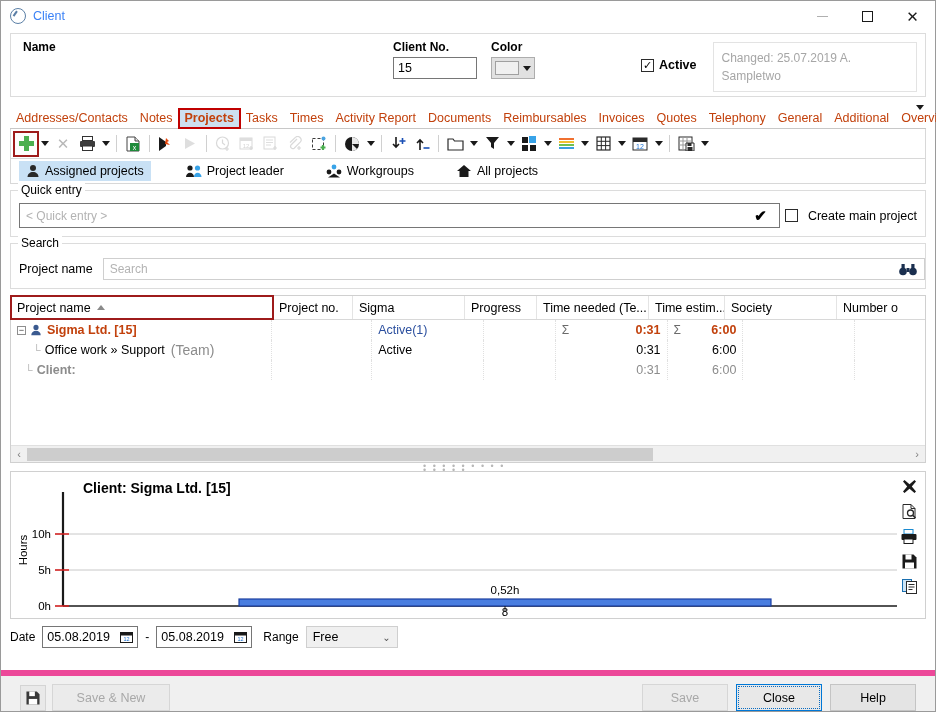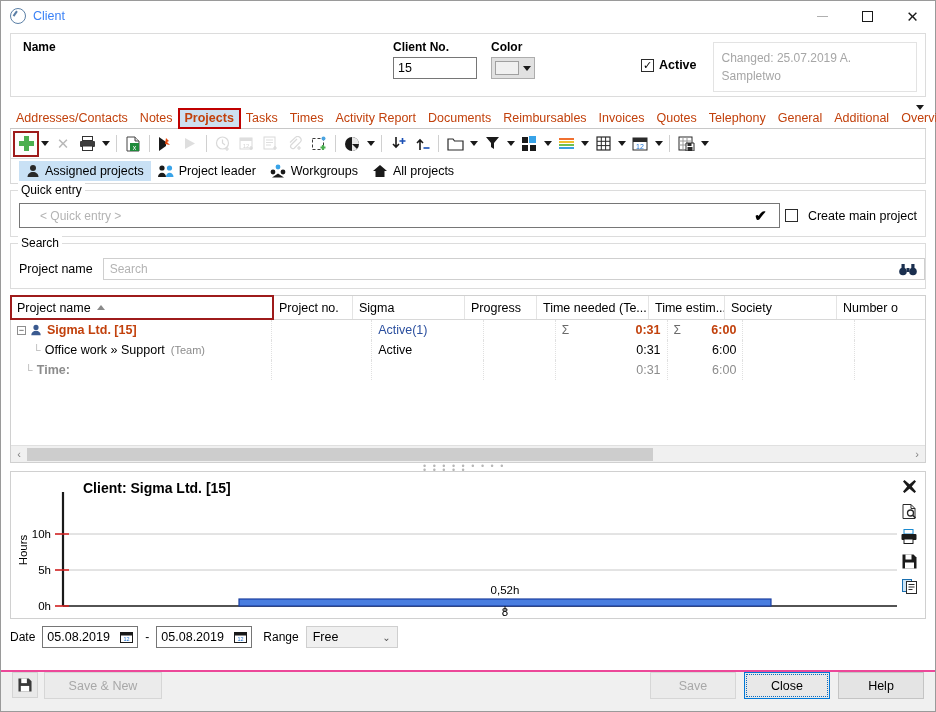--- a/index.html
+++ b/index.html
@@ -156,20 +156,21 @@
   .dim { opacity: 0.32; }
 
   
   .subtabs {
     margin: 0 9px;
     border: 1px solid #d8d8d8; border-top: none;
     height: 25px;
     display: flex; align-items: center;
     padding-left: 8px;
     background: #fff;
+    gap: 28px;
   }
   .subtab {
     display: flex; align-items: center; gap: 5px;
     padding: 3px 7px; font-size: 12.5px; white-space: nowrap;
   }
   .subtab.sel { background: #c9e1f5; }
 
   
   .groupbox {
     margin: 6px 9px 0 9px;
@@ -177,21 +178,21 @@
     position: relative;
     padding: 12px 8px 8px 8px;
   }
   .gb-title {
     position: absolute; top: -8px; left: 7px;
     background: #fff; padding: 0 3px; font-size: 12px; color: #000;
   }
   .qe-row { display: flex; align-items: center; }
   .qe-input {
     flex: 1; height: 25px; border: 1px solid #767676; background: #fff;
-    display: flex; align-items: center; padding: 0 20px;
+    display: flex; align-items: center; padding: 0 6px;
     color: #b3b3b3; font-size: 12px; position: relative;
   }
   .qe-check { margin-left: -26px; font-size: 15px; color: #000; font-weight: bold; z-index:2; }
   .qe-cb { margin-left: 18px; display: flex; align-items: center; gap: 5px; font-size: 12.5px; }
 
   .search-row { display: flex; align-items: center; margin-top: 2px; }
   .search-label { font-size: 12.5px; margin-right: 10px; }
   .search-input {
     flex: 1; height: 22px; border: 1px solid #cfcfcf; background: #fff;
     display: flex; align-items: center; padding: 0 6px;
@@ -285,22 +286,22 @@
   .selectbox {
     border: 1px solid #cfcfcf; background: #f0f0f0; height: 22px; width: 92px;
     display: flex; align-items: center; justify-content: space-between;
     padding: 0 6px; font-size: 12.5px;
   }
   .chev { color: #555; font-size: 10px; }
 
   
   .footer {
     position: absolute; left: 0; right: 0; bottom: 0; height: 41px;
-    background: #f0f0f0; border-top: 2px solid #ec4899;
-    display: flex; align-items: flex-start; padding: 0 11px;
+    background: #f0f0f0; border-top: 6px solid #ec4899;
+    display: flex; align-items: flex-end; padding: 0 19px;
   }
   .savebox {
     width: 26px; height: 26px; background: #e9e9e9; border: 1px solid #d4d4d4;
     display: flex; align-items: center; justify-content: center; margin-right: 6px;
   }
   .btn {
     height: 27px; min-width: 86px; padding: 0 10px;
     border: 1px solid #c4c4c4; background: #e4e4e4; font-size: 12.5px;
     display: flex; align-items: center; justify-content: center;
     font-family: "Liberation Sans", sans-serif;
@@ -658,35 +659,35 @@
           <span class="bold-blue">6:00</span>
         </div>
         <div class="cell" style="width:112px"></div>
         <div class="cell" style="width:70px;border-right:none"></div>
       </div>
 
       <div class="row">
         <div class="cell" style="width:262px;padding-left:22px">
           <span class="treeline">└</span>
           <span>Office work » Support</span>
-          <span class="grey" style="margin-left:6px;font-size:11px">(Team)</span>
+          <span class="grey" style="margin-left:6px;font-size:14px">(Team)</span>
         </div>
         <div class="cell" style="width:100px"></div>
         <div class="cell" style="width:112px">Active</div>
         <div class="cell" style="width:72px"></div>
         <div class="cell num" style="width:112px">0:31</div>
         <div class="cell num" style="width:76px">6:00</div>
         <div class="cell" style="width:112px"></div>
         <div class="cell" style="width:70px;border-right:none"></div>
       </div>
 
       <div class="row">
         <div class="cell" style="width:262px;padding-left:14px">
           <span class="treeline">└</span>
-          <span class="greyb">Time:</span>
+          <span class="greyb">Client:</span>
         </div>
         <div class="cell" style="width:100px"></div>
         <div class="cell" style="width:112px"></div>
         <div class="cell" style="width:72px"></div>
         <div class="cell num grey" style="width:112px">0:31</div>
         <div class="cell num grey" style="width:76px">6:00</div>
         <div class="cell" style="width:112px"></div>
         <div class="cell" style="width:70px;border-right:none"></div>
       </div>
 

